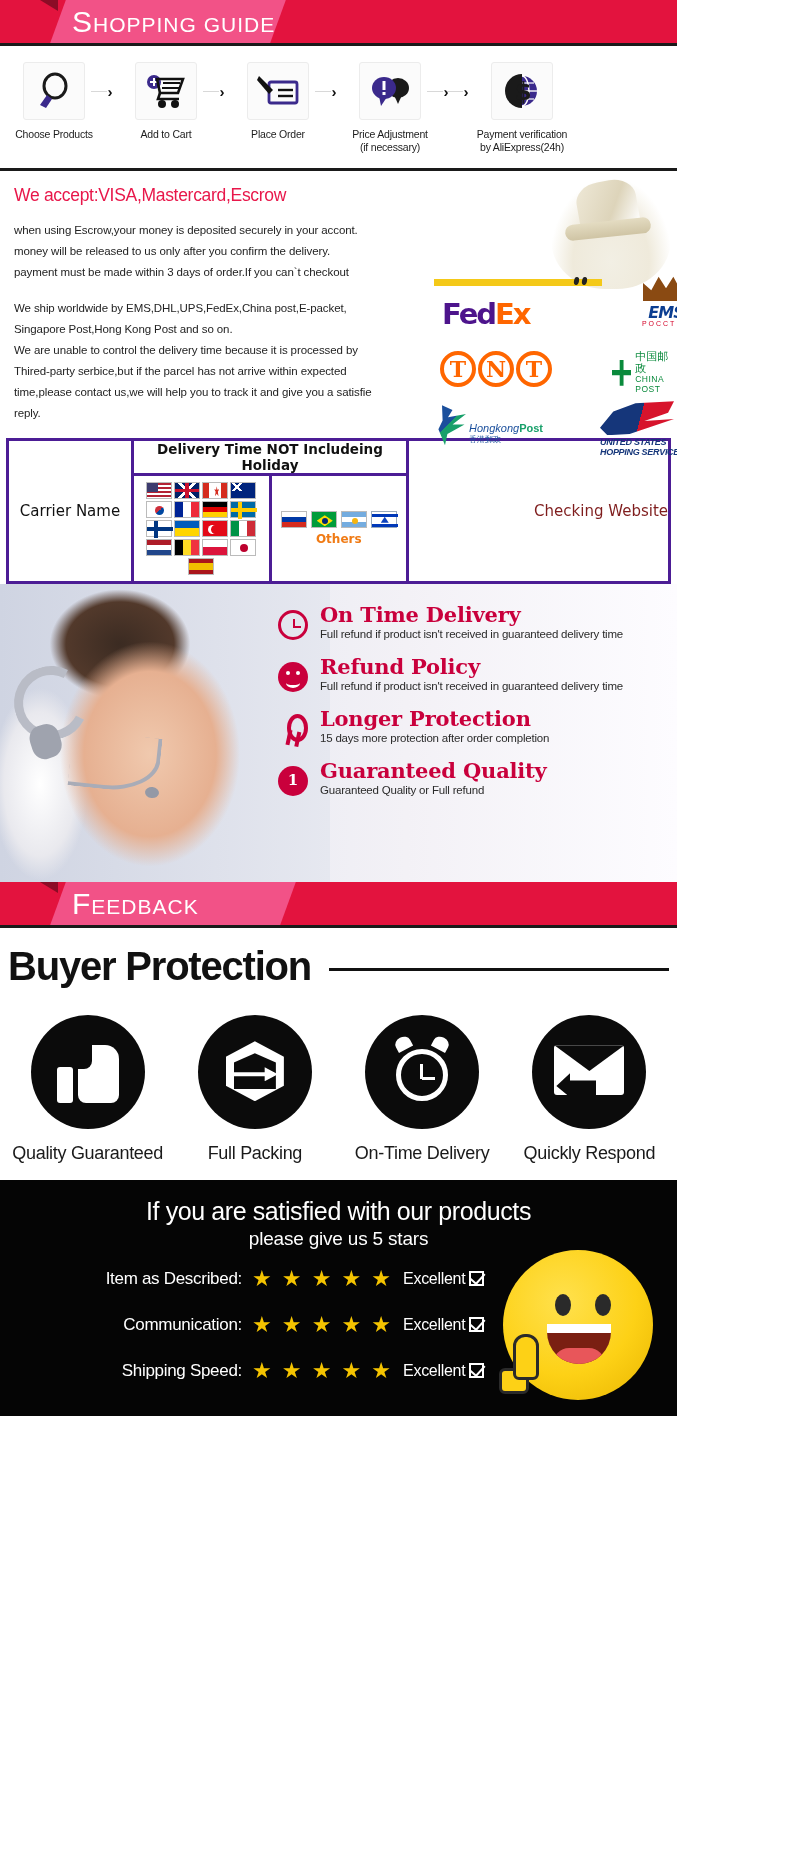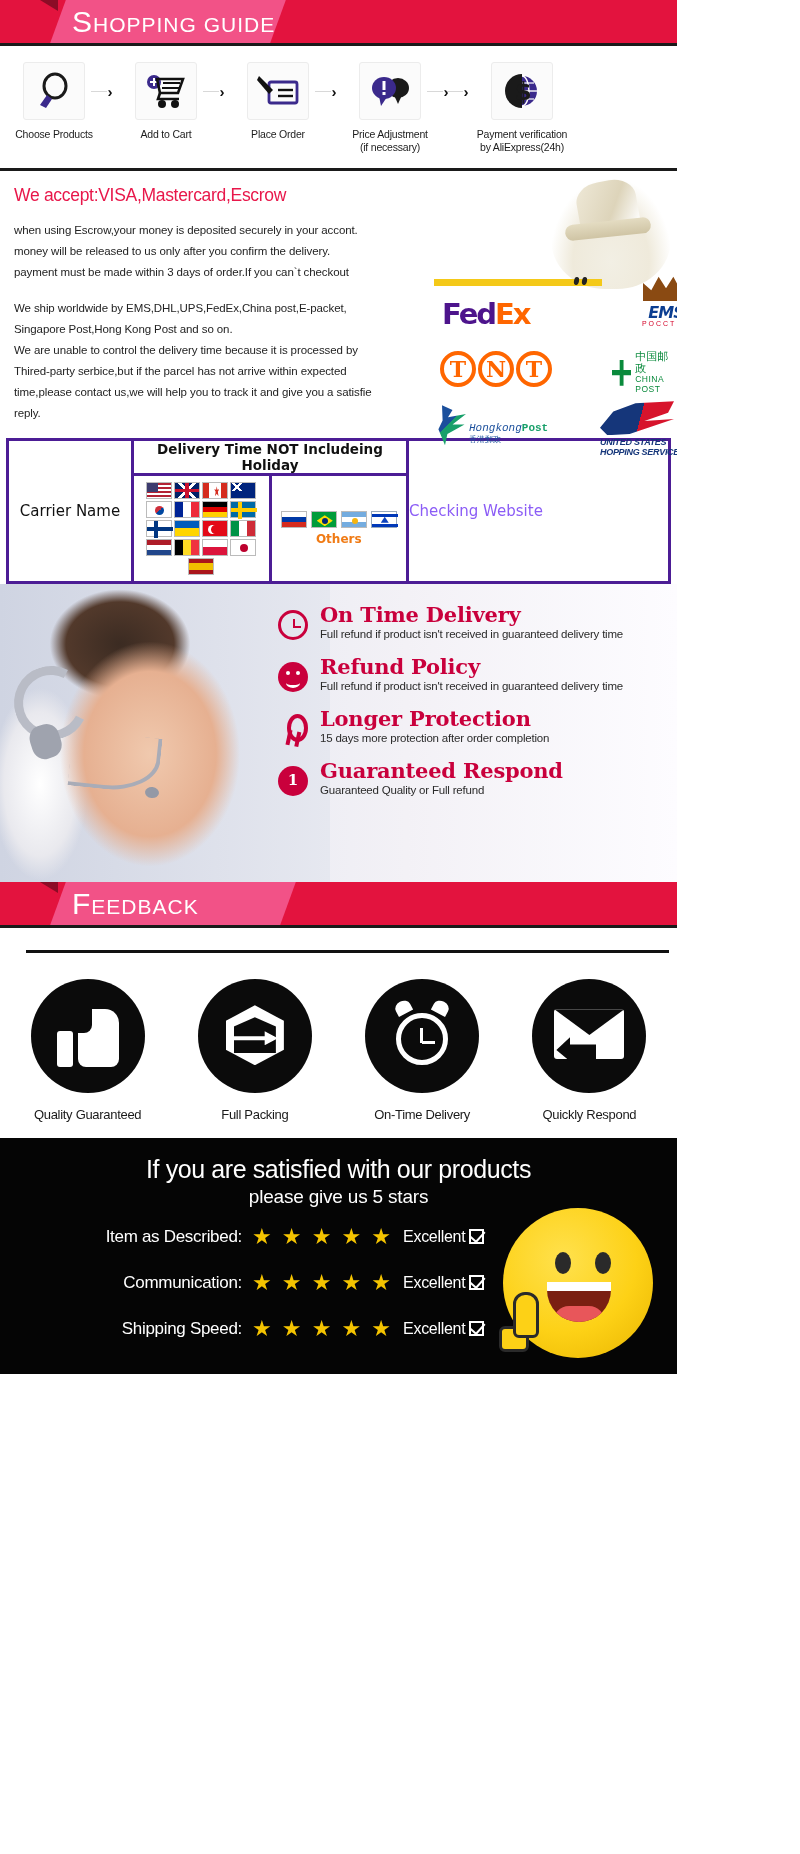--- a/index.html
+++ b/index.html
@@ -200,21 +200,21 @@
   .chinapost .en { font-size: 8.5px; color: #0a8a3c; letter-spacing:.5px; }
   .hkpost {
     position: absolute; left: 4px; top: 226px;
     display: flex; align-items: flex-end; gap: 3px;
   }
   .hkpost .bird {
     width: 30px; height: 40px;
     background: linear-gradient(135deg,#1b4f9c 0 45%, #18a06a 45% 100%);
     clip-path: polygon(20% 0,55% 12%,40% 30%,100% 22%,55% 48%,95% 48%,38% 72%,30% 100%,8% 60%,22% 38%);
   }
-  .hkpost .t1 { font-size: 11px; font-style: italic; color:#1b4f9c; font-family:Liberation Mono, monospace;}
+  .hkpost .t1 { font-size: 11px; font-style: italic; color:#1b4f9c; font-family:Liberation Sans, sans-serif;}
   .hkpost .t1 b { color: #18a06a; font-style: normal; }
   .hkpost .t2 { font-size: 8px; color:#1b4f9c; }
   .usps {
     position: absolute; left: 168px; top: 222px; width: 110px;
   }
   .usps .eagle {
     width: 74px; height: 34px;
     background: linear-gradient(105deg,#15367a 0 54%, #d7142c 54% 100%);
     clip-path: polygon(0 78%,18% 30%,48% 6%,100% 0,92% 34%,60% 58%,100% 52%,40% 96%,10% 100%);
     margin-bottom: 2px;
@@ -242,23 +242,23 @@
     height: 34px;
     font-family: "DejaVu Sans", sans-serif;
   }
   .td-carrier {
     text-align: center;
     font-size: 15px;
     color: #111;
     font-family: "DejaVu Sans", sans-serif;
   }
   .td-check {
-    text-align: left;
+    text-align: right;
     font-size: 15px;
-    color: #8b5cf6;
+    color: #7f1d1d;
     font-family: "DejaVu Sans", sans-serif;
   }
   .flagcell { padding: 6px 4px; height: 84px; }
   .flagrow { display: flex; flex-wrap: wrap; gap: 2px; justify-content: center; }
   .fl { width: 26px; height: 17px; border: 1px solid #bbb; display:inline-block; }
   .others-cell { display:flex; flex-wrap: wrap; gap: 4px; align-items:center; justify-content:center; padding: 4px;}
   .others-word { color:#f07b15; font-weight:bold; font-size: 12px; font-family:"DejaVu Sans", sans-serif;}
 
   
   .f-us { background: repeating-linear-gradient(#b22234 0 2px,#fff 2px 4px); position:relative; }
@@ -391,21 +391,21 @@
     font-family: "Liberation Sans", sans-serif;
   }
   .bp-rule { flex: 1; height: 3px; background:#111; margin-left: 18px; margin-top: 6px;}
   .bp-grid { display:flex; padding: 26px 4px 10px 4px; }
   .bp-cell { flex: 1; text-align:center; }
   .circle {
     width: 114px; height: 114px; border-radius: 50%;
     background: #0b0b0b; margin: 0 auto 14px auto;
     position: relative;
   }
-  .bp-name { font-size: 13px; color:#1a1a1a; letter-spacing:-.3px; }
+  .bp-name { font-size: 18px; color:#1a1a1a; letter-spacing:-.3px; }
 
   
   .g-thumb { position:absolute; left:26px; top:26px; width:62px; height:62px; }
   .g-thumb .cuff { position:absolute; left:0; top:26px; width:16px; height:36px; background:#fff; border-radius:3px;}
   .g-thumb .hand { position:absolute; left:21px; top:4px; width:41px; height:58px; background:#fff; border-radius:10px 14px 8px 8px;}
   .g-thumb .notch{ position:absolute; left:21px; top:4px; width:14px; height:24px; background:#0b0b0b; border-radius:0 0 8px 0;}
   
   .g-box { position:absolute; left:24px; top:24px; width:66px; height:66px; }
   .g-box .cube {
     position:absolute; left:4px; top:2px; width:58px; height:60px;
@@ -732,39 +732,40 @@
         <div class="svc-ic ribbon2"></div>
         <div class="svc-txt">
           <h4>Longer Protection</h4>
           <p>15 days more protection after order completion</p>
         </div>
       </div>
 
       <div class="svc-item">
         <div class="svc-ic medal"></div>
         <div class="svc-txt">
-          <h4>Guaranteed Respond</h4>
+          <h4>Guaranteed Quality</h4>
           <p>Guaranteed Quality or Full refund</p>
         </div>
       </div>
 
     </div>
   </div>
 
   <div class="ribbon">
     <div class="fold"></div>
     <div class="plate wide"></div>
     <div class="label">
       <span class="cap">F</span><span>EEDBACK</span>
     </div>
   </div>
   <div class="ribbon-bottom-line"></div>
 
   <div class="bp">
     <div class="bp-head">
+      <h2>Buyer Protection</h2>
       <div class="bp-rule"></div>
     </div>
     <div class="bp-grid">
 
       <div class="bp-cell">
         <div class="circle">
           <div class="g-thumb">
             <div class="cuff"></div>
                 <div class="hand"></div>
                 <div class="notch"></div>

